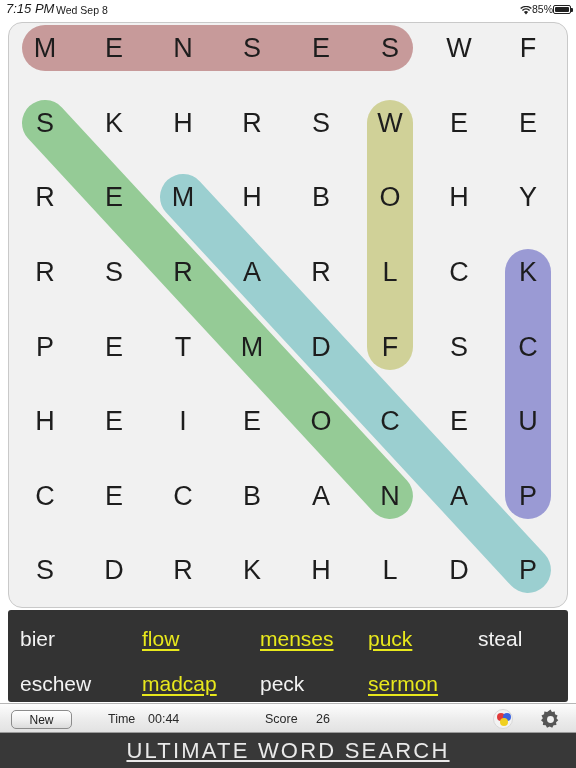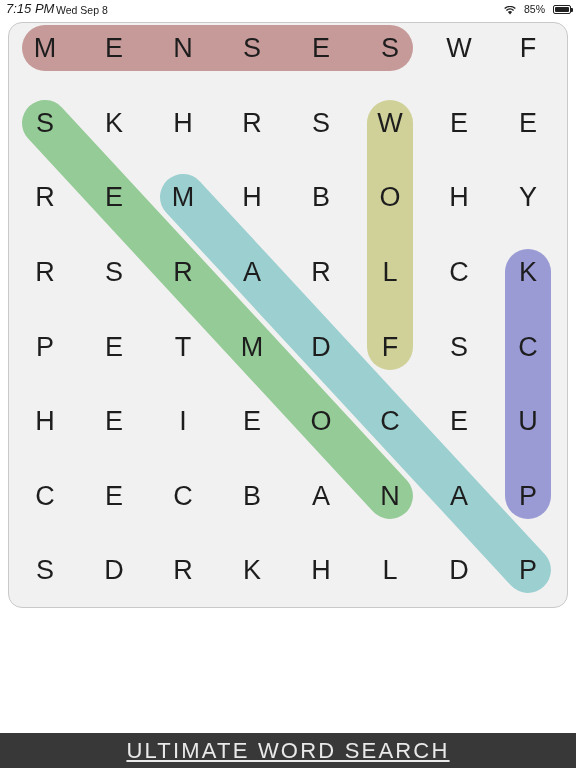--- a/index.html
+++ b/index.html
@@ -12,21 +12,21 @@
   #app{position:relative;width:576px;height:768px;}
 
   
   .statusbar{
     position:absolute;left:0;top:0;width:576px;height:20px;
     background:#ffffff;color:#1a1a1a;font-size:10.5px;
     display:flex;align-items:center;
   }
   .sb-time{position:absolute;left:6px;top:1px;font-size:13px;font-style:italic;}
   .sb-date{position:absolute;left:56px;top:4px;font-size:10.5px;}
-  .sb-right{position:absolute;right:5px;top:3px;display:flex;align-items:center;gap:8px;}
+  .sb-right{position:absolute;right:5px;top:3px;display:flex;align-items:center;gap:0;}
   .sb-pct{font-size:10.5px;}
   .wifi{width:12px;height:9px;position:relative;display:inline-block;}
   .batt{width:18px;height:9px;border:1px solid #222;border-radius:2px;position:relative;box-sizing:border-box;}
   .batt::after{content:"";position:absolute;right:-3px;top:2.5px;width:2px;height:4px;background:#222;border-radius:0 1px 1px 0;}
   .batt-fill{position:absolute;left:1px;top:1px;bottom:1px;width:85%;background:#222;border-radius:1px;}
 
   
   .gridpanel{
     position:absolute;left:8px;top:22px;width:560px;height:586px;
     background:#f1f1f1;border:1px solid #c9c9c9;border-radius:14px;
@@ -181,19 +181,52 @@
         <div class="cell" style="left: 105px; top: 547px;">D</div>
         <div class="cell" style="left: 174px; top: 547px;">R</div>
         <div class="cell" style="left: 243px; top: 547px;">K</div>
         <div class="cell" style="left: 312px; top: 547px;">H</div>
         <div class="cell" style="left: 381px; top: 547px;">L</div>
         <div class="cell" style="left: 450px; top: 547px;">D</div>
         <div class="cell" style="left: 519px; top: 547px;">P</div>
       </div>
   </div>
 
-
+  <div class="wordlist" id="wordlist">
+      <div class="wrow" style="position: relative;">
+        <span class="word" style="position: absolute; left: 0px;">bier</span>
+        <span class="word found" style="position: absolute; left: 122px;">flow</span>
+        <span class="word found" style="position: absolute; left: 240px;">menses</span>
+        <span class="word found" style="position: absolute; left: 348px;">puck</span>
+        <span class="word" style="position: absolute; left: 458px;">steal</span>
+      </div>
+      <div class="wrow" style="position: relative;">
+        <span class="word" style="position: absolute; left: 0px;">eschew</span>
+        <span class="word found" style="position: absolute; left: 122px;">madcap</span>
+        <span class="word" style="position: absolute; left: 240px;">peck</span>
+        <span class="word found" style="position: absolute; left: 348px;">sermon</span>
+      </div>
+    </div>
+
+  <div class="toolbar">
+    <div class="newbtn">New</div>
+    <span class="tb-label" style="left:108px;">Time</span>
+    <span class="tb-value" style="left:148px;">00:44</span>
+    <span class="tb-label" style="left:265px;">Score</span>
+    <span class="tb-value" style="left:316px;">26</span>
+    <div class="colorwheel">
+      <span class="cw-dot" style="left:2.5px;top:2.5px;background:#e03b3b;"></span>
+      <span class="cw-dot" style="left:8.5px;top:2.5px;background:#3b63e0;"></span>
+      <span class="cw-dot" style="left:5.5px;top:8px;background:#f0d020;"></span>
+    </div>
+    <div class="gear">
+      <svg width="23" height="23" viewBox="0 0 24 24">
+        <path fill="#555" d="M12 1.6l1.5 2.6 2.9-.6.3 3 2.7 1.3-1.2 2.7 1.9 2.3-2.3 1.9.4 3-3 .3-1.4 2.6-2.7-1.3-2.7 1.3-1.4-2.6-3-.3.4-3-2.3-1.9 1.9-2.3L2.6 7.9l2.7-1.3.3-3 2.9.6z"></path>
+        <circle cx="12" cy="12" r="3.6" fill="#f0f0f0"></circle>
+      </svg>
+    </div>
+  </div>
 
   <div class="footer">
     <span class="footer-title">ULTIMATE WORD SEARCH</span>
   </div>
 
 </div>
 
 </body></html>

